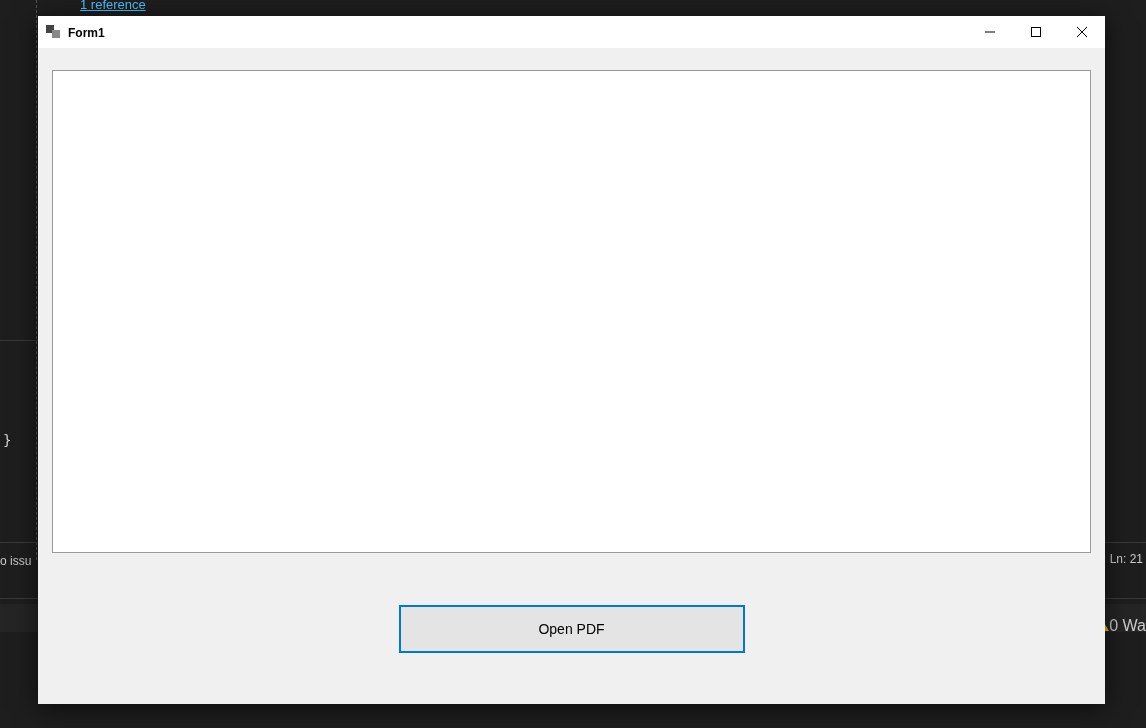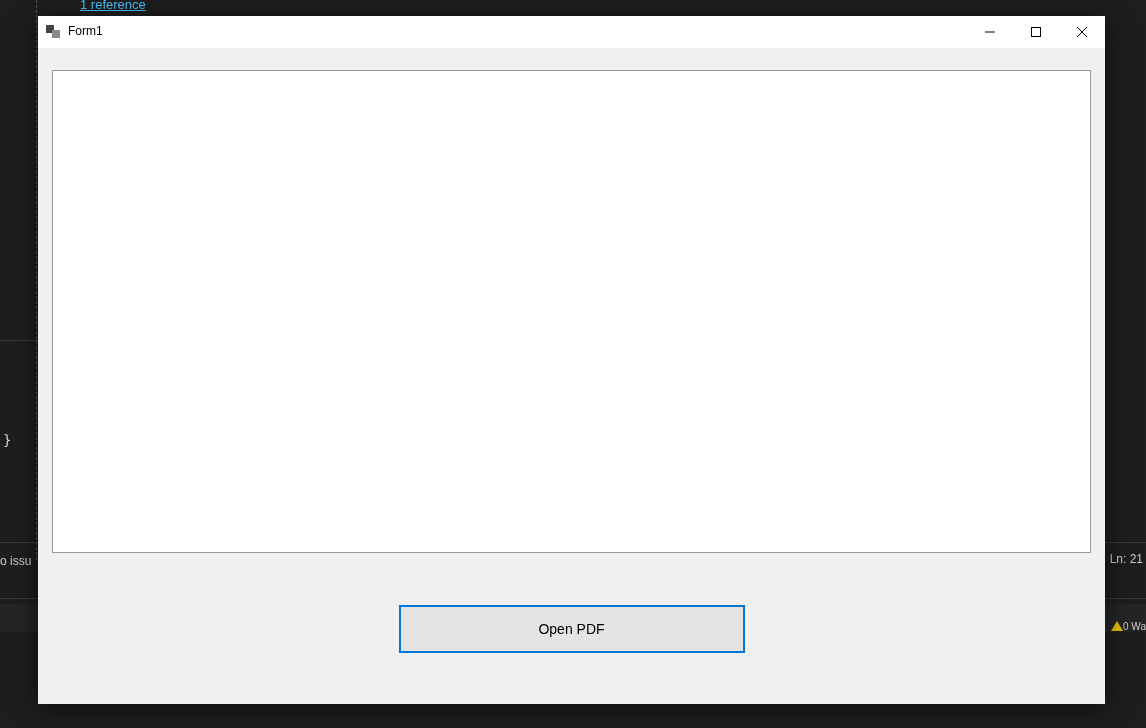--- a/index.html
+++ b/index.html
@@ -55,21 +55,21 @@
       font-size: 12px;
     }
     .bg-warn {
       position: absolute;
       top: 614px;
       right: 0;
       height: 24px;
       display: flex;
       align-items: center;
       color: #cccccc;
-      font-size: 10px;
+      font-size: 16px;
     }
     .bg-warn-icon {
       width: 0;
       height: 0;
       border-left: 6px solid transparent;
       border-right: 6px solid transparent;
       border-bottom: 10px solid #e0c000;
       position: relative;
     }
     .bg-divider {
@@ -118,22 +118,23 @@
     .titlebar {
       height: 32px;
       background: #ffffff;
       display: flex;
       align-items: center;
       padding-left: 8px;
       justify-content: space-between;
     }
     .titlebar-left {
       display: flex;
-      align-items: flex-start;
+      align-items: flex-end;
       gap: 6px;
+      font-weight: bold;
     }
     .app-icon {
       width: 16px;
       height: 16px;
       position: relative;
     }
     .app-icon::before {
       content: "";
       position: absolute;
       top: 1px;

